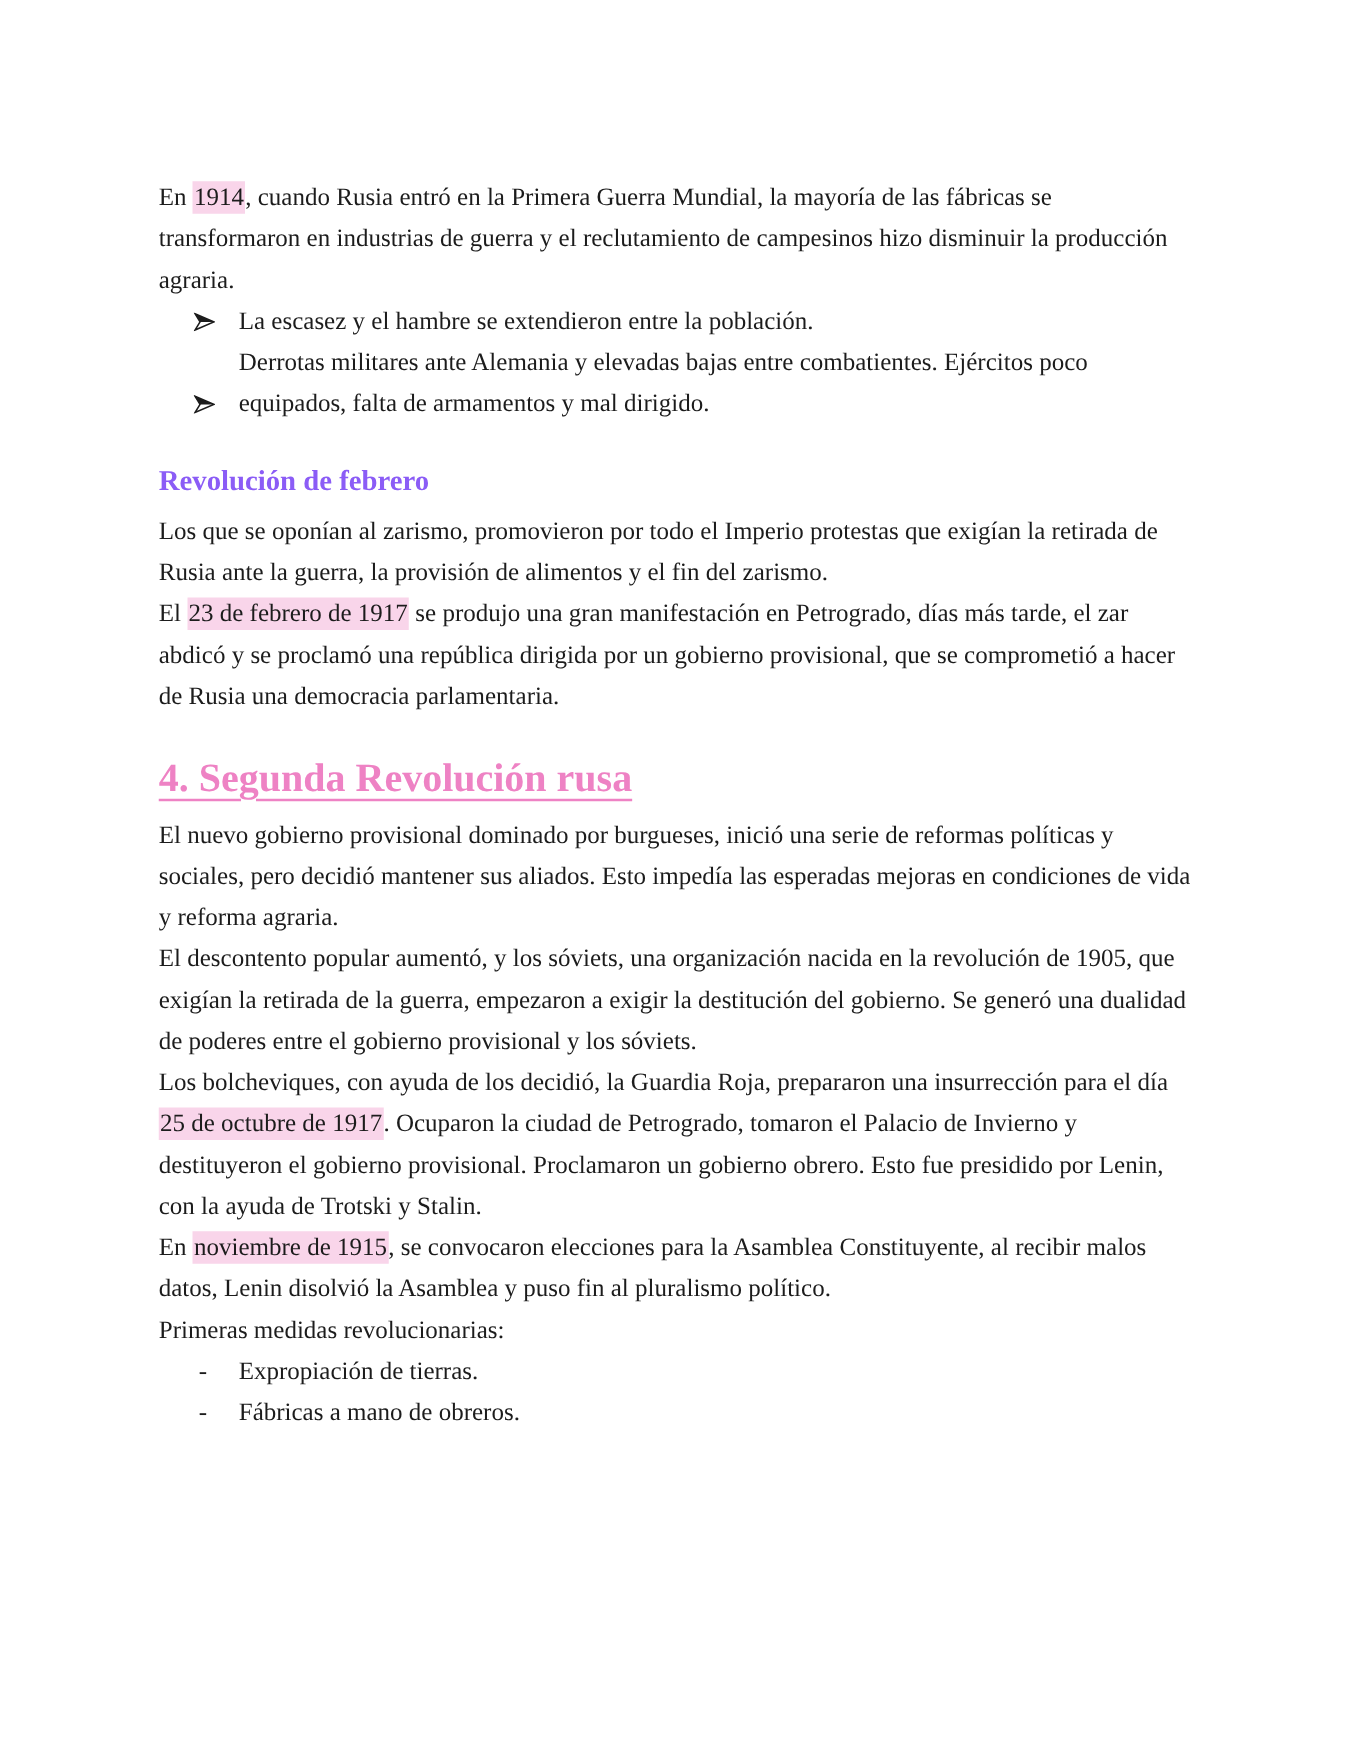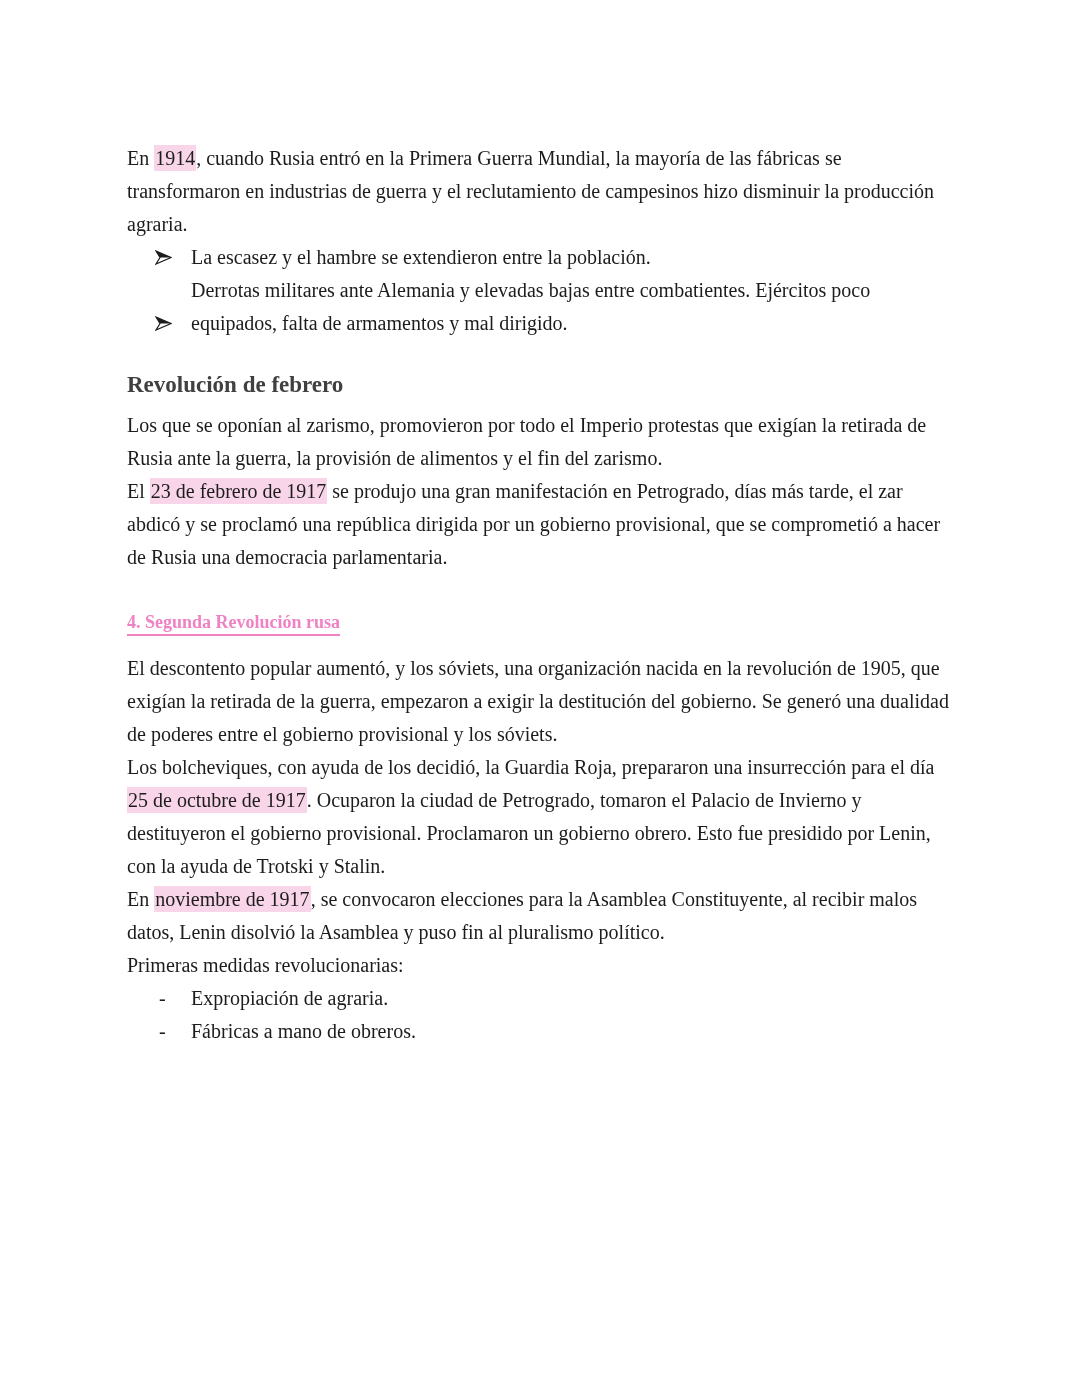--- a/index.html
+++ b/index.html
@@ -49,26 +49,26 @@
     width: 36px;
     padding-left: 4px;
     box-sizing: border-box;
   }
   .li-text { flex: 1; }
   h2.section-heading {
     font-family: inherit;
     font-size: 23px;
     line-height: 30px;
     font-weight: 700;
-    color: #404040;
+    color: #8b5cf6;
     margin: 30px 0 9px 0;
   }
   h1.main-heading {
     font-family: inherit;
-    font-size: 18px;
+    font-size: 32px;
     line-height: 34px;
     font-weight: 700;
     color: #ee82c4;
     margin: 31px 0 13px 0;
   }
   h1.main-heading .underlined {
     text-decoration: underline;
     text-decoration-color: #ee82c4;
     text-decoration-thickness: 2px;
     text-underline-offset: 6px;
@@ -100,30 +100,31 @@
       </span>
       <span class="li-text">Derrotas militares ante Alemania y elevadas bajas entre combatientes. Ejércitos poco equipados, falta de armamentos y mal dirigido.</span>
     </li>
   </ul>
 
   <h2 class="section-heading">Revolución de febrero</h2>
   <p>Los que se oponían al zarismo, promovieron por todo el Imperio protestas que exigían la retirada de Rusia ante la guerra, la provisión de alimentos y el fin del zarismo.</p>
   <p><span>El </span><span class="hl">23 de febrero de 1917</span><span> se produjo una gran manifestación en Petrogrado, días más tarde, el zar abdicó y se proclamó una república dirigida por un gobierno provisional, que se comprometió a hacer de Rusia una democracia parlamentaria.</span></p>
 
   <h1 class="main-heading"><span class="underlined">4. Segunda Revolución rusa</span></h1>
+  <p>El nuevo gobierno provisional dominado por burgueses, inició una serie de reformas políticas y sociales, pero decidió mantener sus aliados. Esto impedía las esperadas mejoras en condiciones de vida y reforma agraria.</p>
   <p>El descontento popular aumentó, y los sóviets, una organización nacida en la revolución de 1905, que exigían la retirada de la guerra, empezaron a exigir la destitución del gobierno. Se generó una dualidad de poderes entre el gobierno provisional y los sóviets.</p>
 
   <p><span>Los bolcheviques, con ayuda de los decidió, la Guardia Roja, prepararon una insurrección para el día </span><span class="hl">25 de octubre de 1917</span><span>. Ocuparon la ciudad de Petrogrado, tomaron el Palacio de Invierno y destituyeron el gobierno provisional. Proclamaron un gobierno obrero. Esto fue presidido por Lenin, con la ayuda de Trotski y Stalin.</span></p>
-  <p><span>En </span><span class="hl">noviembre de 1917</span><span>, se convocaron elecciones para la Asamblea Constituyente, al recibir malos datos, Lenin disolvió la Asamblea y puso fin al pluralismo político.</span></p>
+  <p><span>En </span><span class="hl">noviembre de 1915</span><span>, se convocaron elecciones para la Asamblea Constituyente, al recibir malos datos, Lenin disolvió la Asamblea y puso fin al pluralismo político.</span></p>
   <p>Primeras medidas revolucionarias:</p>
 
   <ul class="bullets">
     <li>
       <span class="dash-marker">-</span>
-      <span class="li-text">Expropiación de agraria.</span>
+      <span class="li-text">Expropiación de tierras.</span>
     </li>
     <li>
       <span class="dash-marker">-</span>
       <span class="li-text">Fábricas a mano de obreros.</span>
     </li>
   </ul>
 
 </div>
 
 </body></html>

